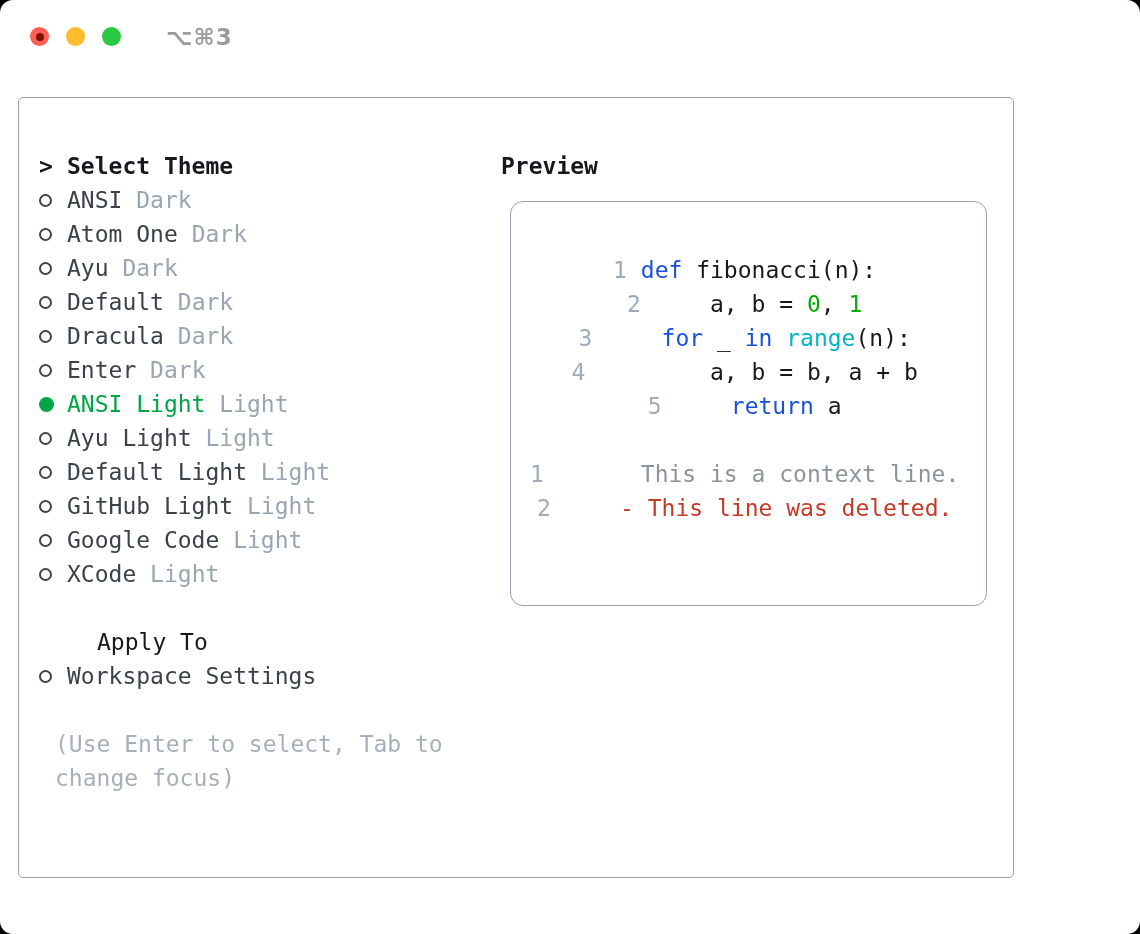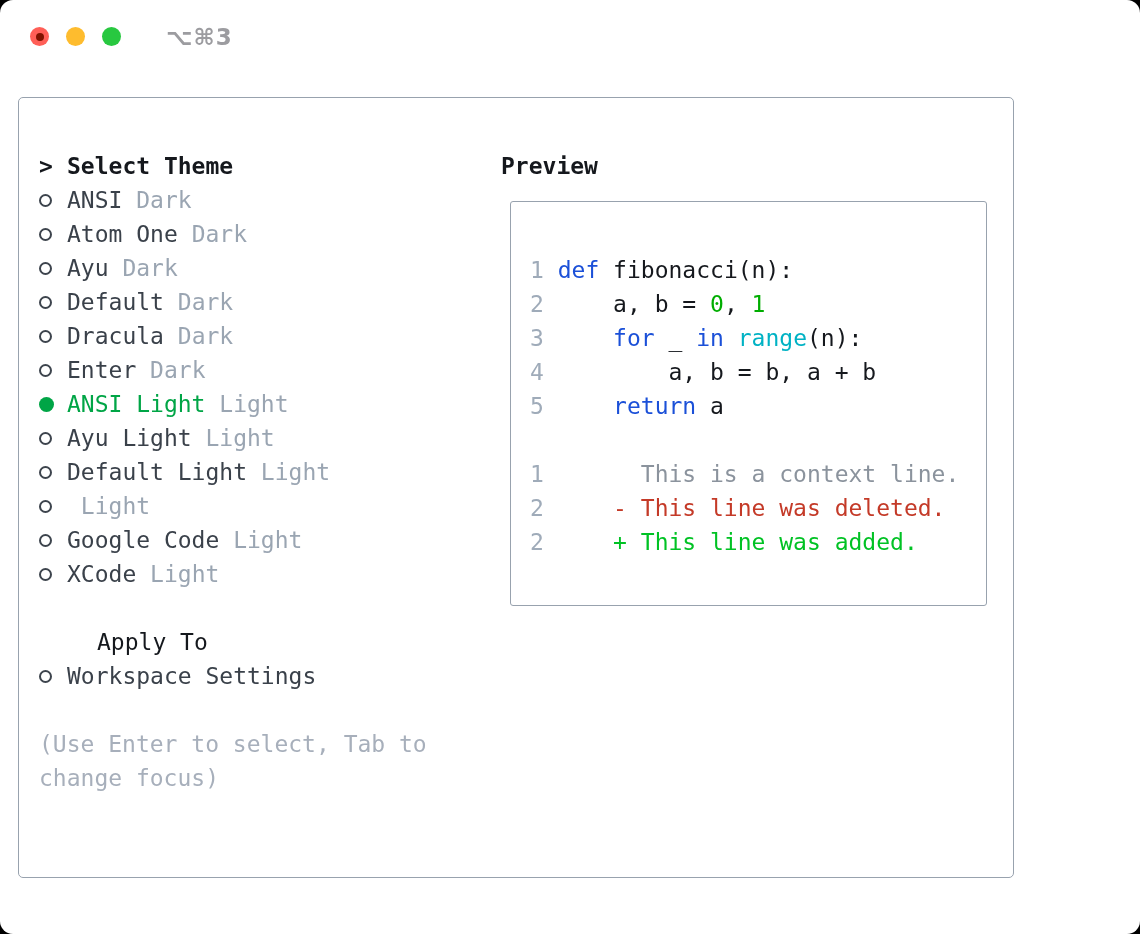--- a/index.html
+++ b/index.html
@@ -30,28 +30,28 @@
   .prompt{font-weight:bold;color:var(--c-text);}
   .hdr{font-weight:bold;color:var(--c-text);}
   .hdr2{color:var(--c-text);margin-left:30px;}
   .bullet{width:13px;height:13px;box-sizing:border-box;border:2px solid var(--c-bullet);
           border-radius:50%;}
   .bullet.selected{width:15px;height:15px;border:none;background:var(--c-green);}
   .t-name{color:var(--c-name);}
   .t-name.selected{color:var(--c-green);}
   .t-variant{color:var(--c-variant);}
   .spacer{height:34px;}
-  .hint-line{height:34px;line-height:34px;white-space:pre;color:var(--c-hint);}
+  .hint-line{height:34px;line-height:34px;white-space:pre;color:var(--c-hint);margin-left:16px;}
 
   
   .preview-title{position:absolute;left:482px;top:51px;height:34px;line-height:34px;
                  font-size:23px;font-weight:bold;color:var(--c-text);}
   .preview-box{position:absolute;left:491px;top:103px;width:477px;height:405px;
-               box-sizing:border-box;border:1.5px solid var(--c-border);border-radius:3px;
-               background:#fff;overflow:hidden;}
+               box-sizing:border-box;border:1.5px solid var(--c-border);border-radius:13px;
+               background:#fff;overflow:hidden;text-align:center;}
   .code{position:absolute;left:19px;top:51px;font-size:23px;line-height:34px;}
   .code-line{height:34px;white-space:pre;}
   .lnum{color:var(--c-lnum);}
   .kw{color:var(--c-blue);}
   .builtin{color:var(--c-cyan);}
   .num{color:var(--c-num-green);}
   .plain{color:var(--c-text);}
   .context{color:var(--c-context);margin-top:9px;}
   .deleted{color:var(--c-red);margin-top:19px;}
   .added{color:var(--c-add-green);}
@@ -79,21 +79,21 @@
         <div id="theme-list">
             <div class="row"><span class="marker"><span class="bullet"></span></span><span class="t-name">ANSI</span><span class="t-variant"> Dark</span></div>
             <div class="row"><span class="marker"><span class="bullet"></span></span><span class="t-name">Atom One</span><span class="t-variant"> Dark</span></div>
             <div class="row"><span class="marker"><span class="bullet"></span></span><span class="t-name">Ayu</span><span class="t-variant"> Dark</span></div>
             <div class="row"><span class="marker"><span class="bullet"></span></span><span class="t-name">Default</span><span class="t-variant"> Dark</span></div>
             <div class="row"><span class="marker"><span class="bullet"></span></span><span class="t-name">Dracula</span><span class="t-variant"> Dark</span></div>
             <div class="row"><span class="marker"><span class="bullet"></span></span><span class="t-name">Enter</span><span class="t-variant"> Dark</span></div>
             <div class="row"><span class="marker"><span class="bullet selected"></span></span><span class="t-name selected">ANSI Light</span><span class="t-variant"> Light</span></div>
             <div class="row"><span class="marker"><span class="bullet"></span></span><span class="t-name">Ayu Light</span><span class="t-variant"> Light</span></div>
             <div class="row"><span class="marker"><span class="bullet"></span></span><span class="t-name">Default Light</span><span class="t-variant"> Light</span></div>
-            <div class="row"><span class="marker"><span class="bullet"></span></span><span class="t-variant"> Light</span></div>
+            <div class="row"><span class="marker"><span class="bullet"></span></span><span class="t-name">GitHub Light</span><span class="t-variant"> Light</span></div>
             <div class="row"><span class="marker"><span class="bullet"></span></span><span class="t-name">Google Code</span><span class="t-variant"> Light</span></div>
             <div class="row"><span class="marker"><span class="bullet"></span></span><span class="t-name">XCode</span><span class="t-variant"> Light</span></div>
           </div>
         <div class="spacer"></div>
         <div class="row">
           <span class="marker"></span>
           <span class="hdr2">Apply To</span>
         </div>
         <div id="apply-list">
             <div class="row"><span class="marker"><span class="bullet"></span></span><span class="t-name">Workspace Settings</span></div>
@@ -109,19 +109,18 @@
       <div class="preview-box">
         <div class="code" id="code-lines">
             <div class="code-line"><span class="lnum">1</span><span class="plain"> </span><span class="kw">def</span><span class="plain"> fibonacci(n):</span></div>
             <div class="code-line"><span class="lnum">2</span><span class="plain"> </span><span class="plain">    a, b = </span><span class="num">0</span><span class="plain">, </span><span class="num">1</span></div>
             <div class="code-line"><span class="lnum">3</span><span class="plain"> </span><span class="plain">    </span><span class="kw">for</span><span class="plain"> _ </span><span class="kw">in</span><span class="plain"> </span><span class="builtin">range</span><span class="plain">(n):</span></div>
             <div class="code-line"><span class="lnum">4</span><span class="plain"> </span><span class="plain">        a, b = b, a + b</span></div>
             <div class="code-line"><span class="lnum">5</span><span class="plain"> </span><span class="plain">    </span><span class="kw">return</span><span class="plain"> a</span></div>
             <div class="code-line"> </div>
             <div class="code-line"><span class="lnum">1</span><span class="context">       This is a context line.</span></div>
             <div class="code-line"><span class="lnum">2</span><span class="deleted">     - This line was deleted.</span></div>
-            <div class="code-line"><span class="lnum">2</span><span class="added">     + This line was added.</span></div>
           </div>
       </div>
 
     </div>
   </div>
 </div>
 
 </body></html>

